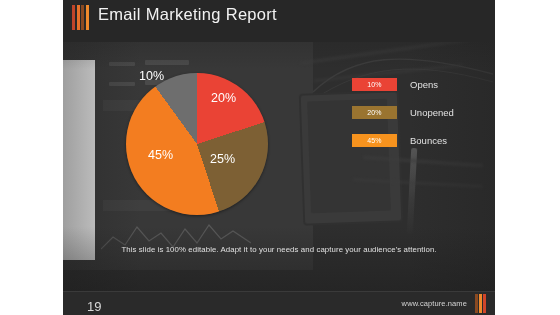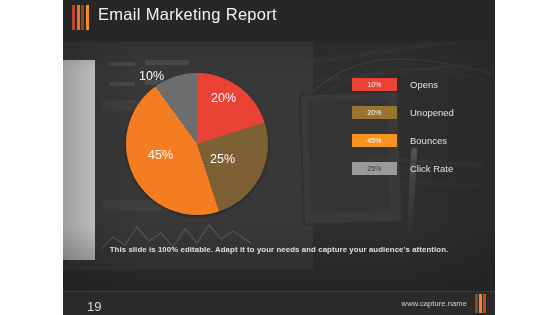--- a/index.html
+++ b/index.html
@@ -202,21 +202,20 @@
 
   
   .caption {
     position: absolute;
     left: 0; top: 245px;
     width: 432px;
     text-align: center;
     font-size: 7.8px;
     color: #e0e0e0;
     letter-spacing: .1px;
-    font-weight: bold;
   }
 
   
   .footer {
     position: absolute;
     left: 0; bottom: 0;
     width: 432px; height: 23px;
     background: #2a2a2a;
     border-top: 1px solid #3a3a3a;
   }
@@ -320,24 +319,20 @@
       <div class="legend-row">
         <span class="swatch" style="background:#9a7430;color:#ffffff;">20%</span>
         <span class="legend-label">Unopened</span>
       </div>
 
       <div class="legend-row">
         <span class="swatch" style="background:#f7931e;color:#ffffff;">45%</span>
         <span class="legend-label">Bounces</span>
       </div>
 
-      <div class="legend-row">
-        <span class="swatch" style="background:#9a9a9a;color:#333333;">25%</span>
-        <span class="legend-label">Click Rate</span>
-      </div>
 
     </div>
 
     <div class="caption">This slide is 100% editable. Adapt it to your needs and capture your audience's attention.</div>
 
     <div class="footer">
       <div class="footer-page">19</div>
       <div class="footer-site">www.capture.name</div>
       <div class="footer-accent">
         <i class="fa1"></i>

